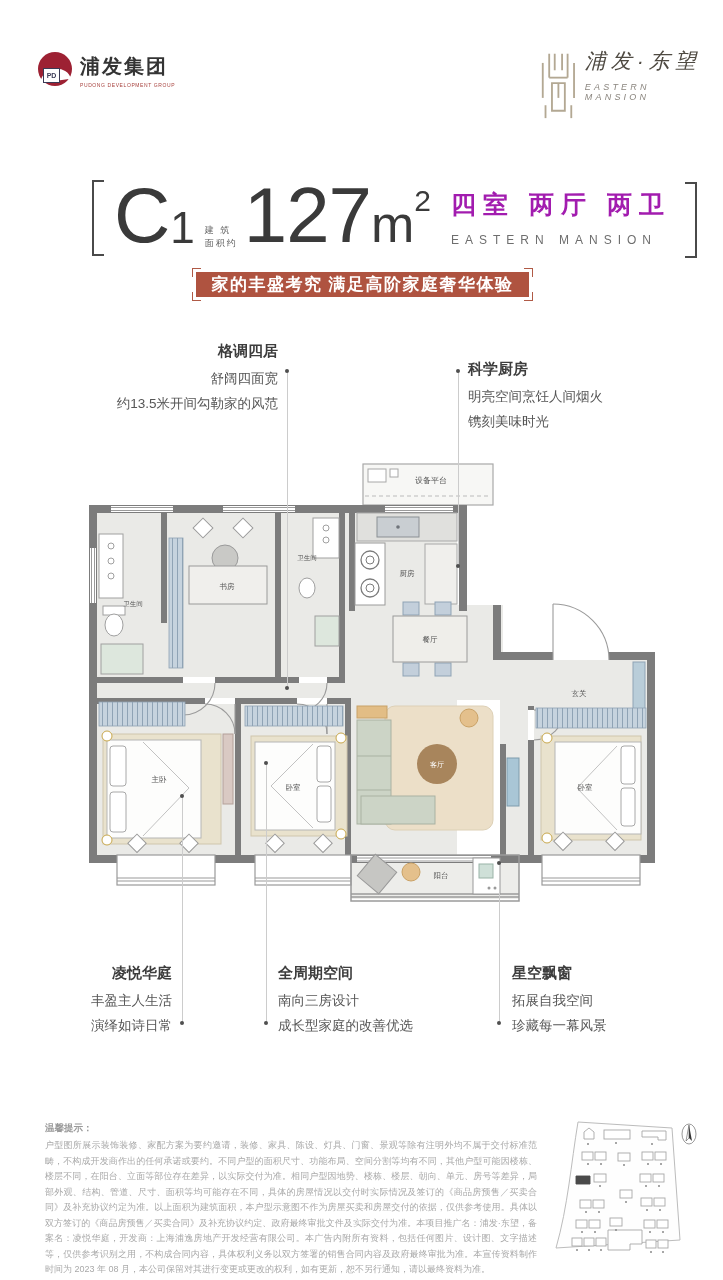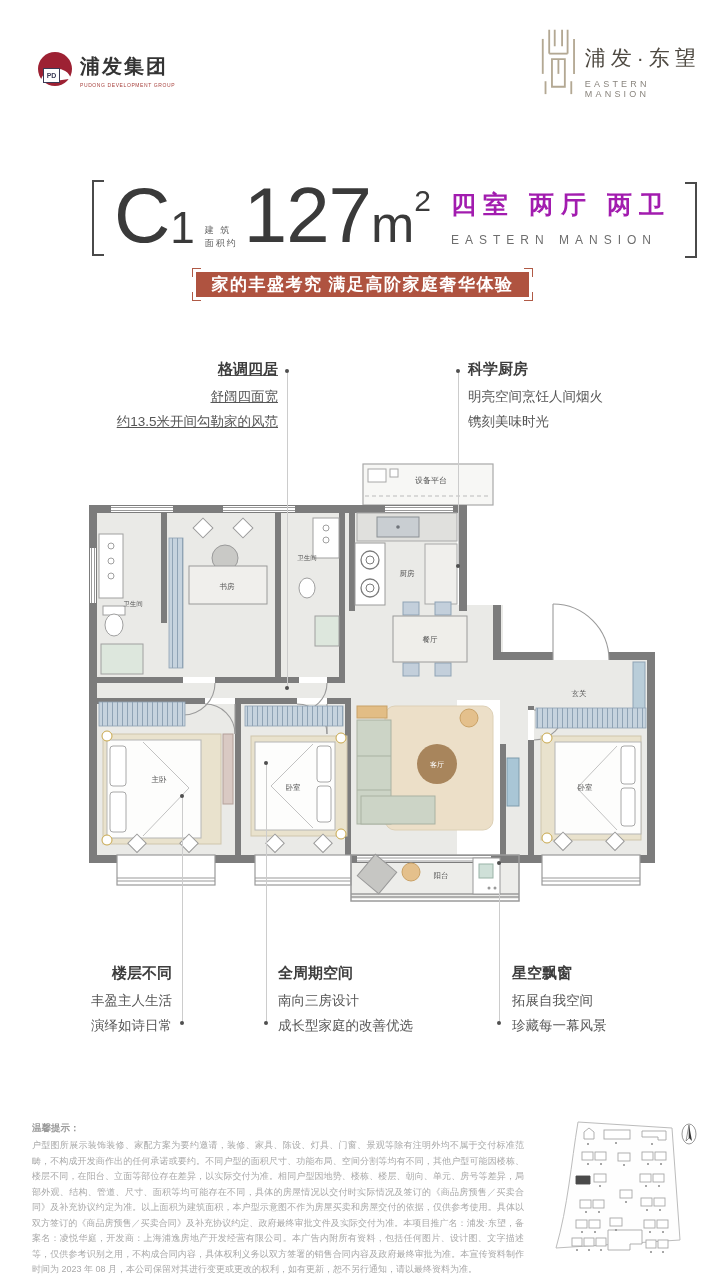--- a/index.html
+++ b/index.html
@@ -9,21 +9,21 @@
   
   .logo-left{position:absolute;left:38px;top:52px;display:flex;align-items:center;}
   .pd-mark{position:relative;width:36px;height:36px;}
   .pd-circle{position:absolute;left:0;top:0;width:34px;height:34px;border-radius:50%;background:#9d2133;}
   .pd-swoosh{position:absolute;left:2px;top:17px;width:30px;height:12px;background:#fff;border-radius:50% 50% 0 0/100% 100% 0 0;transform:rotate(-8deg);}
   .pd-box{position:absolute;left:5px;top:16px;width:15px;height:13px;background:#fff;border:1px solid #3a3a55;font-size:7px;line-height:13px;text-align:center;color:#3a3a55;font-weight:bold;}
   .group-text{margin-left:6px;}
   .group-name{font-size:20px;font-weight:bold;color:#343434;letter-spacing:2px;}
   .group-sub{font-size:5px;color:#a8433f;letter-spacing:.6px;margin-top:2px;}
 
-  .logo-right{position:absolute;left:540px;top:23px;display:flex;align-items:flex-end;}
+  .logo-right{position:absolute;left:540px;top:47px;display:flex;align-items:flex-start;font-style:italic;}
   .em-mark{width:40px;height:76px;}
   .proj-text{margin-left:8px;}
   .proj-name{font-size:21px;color:#4f4a42;letter-spacing:5px;}
   .proj-sub{font-size:9px;color:#8a857e;letter-spacing:3.2px;margin-top:7px;}
 
   
   .title-row{position:absolute;left:92px;top:180px;display:flex;align-items:flex-start;}
   .bracket{width:10px;height:72px;border:2px solid #4a4a4a;}
   .bracket.l{border-right:none;margin-right:10px;}
   .bracket.r{border-left:none;margin-left:14px;margin-top:2px;}
@@ -51,21 +51,21 @@
   .feature{position:absolute;font-size:13.5px;color:#565656;line-height:25px;}
   .feature .f-title{font-size:15px;font-weight:bold;color:#3d3d3d;line-height:22px;margin-bottom:4px;}
   .f-right{text-align:right;}
   .leader{position:absolute;width:1px;background:#cccccc;}
   .dot{position:absolute;width:4px;height:4px;border-radius:50%;background:#4f4f4f;}
 
   
   .plan{position:absolute;left:85px;top:448px;width:575px;height:485px;}
 
   
-  .disclaimer{position:absolute;left:32px;top:1122px;width:492px;color:#a9a9a9;}
+  .disclaimer{position:absolute;left:45px;top:1122px;width:492px;color:#a9a9a9;}
   .disc-title{font-size:9.5px;font-weight:bold;color:#9a9a9a;margin-bottom:3px;}
   .disc-body{font-size:9px;line-height:15.5px;text-align:justify;}
 
   .siteplan{position:absolute;left:548px;top:1112px;width:150px;height:152px;}
 </style>
 </head>
 <body>
 
 <div class="page">
 
@@ -120,21 +120,21 @@
   </div>
 
   <div class="badge-wrap">
     <div class="corner c-tl"></div>
     <div class="corner c-tr"></div>
     <div class="corner c-bl"></div>
     <div class="corner c-br"></div>
     <div class="badge">家的丰盛考究 满足高阶家庭奢华体验</div>
   </div>
 
-  <div class="feature f-right" style="left:60px;top:358px;width:218px;text-decoration:underline;">
+  <div class="feature f-right" style="left:60px;top:340px;width:218px;">
     <div class="f-title">格调四居</div>
     <div>舒阔四面宽</div>
     <div>约13.5米开间勾勒家的风范</div>
   </div>
   <div class="feature" style="left:468px;top:358px;width:230px;">
     <div class="f-title">科学厨房</div>
     <div>明亮空间烹饪人间烟火</div>
     <div>镌刻美味时光</div>
   </div>
 
@@ -404,21 +404,21 @@
 
   <div class="leader" style="left:266px;top:764px;height:259px;"></div>
   <div class="dot" style="left:264px;top:761px;"></div>
   <div class="dot" style="left:264px;top:1021px;"></div>
 
   <div class="leader" style="left:499px;top:864px;height:159px;"></div>
   <div class="dot" style="left:497px;top:861px;"></div>
   <div class="dot" style="left:497px;top:1021px;"></div>
 
   <div class="feature f-right" style="left:40px;top:962px;width:132px;">
-    <div class="f-title">楼层不同</div>
+    <div class="f-title">凌悦华庭</div>
     <div>丰盈主人生活</div>
     <div>演绎如诗日常</div>
   </div>
   <div class="feature" style="left:512px;top:962px;width:180px;">
     <div class="f-title">星空飘窗</div>
     <div>拓展自我空间</div>
     <div>珍藏每一幕风景</div>
   </div>
   <div class="feature" style="left:278px;top:962px;width:210px;">
     <div class="f-title">全周期空间</div>

